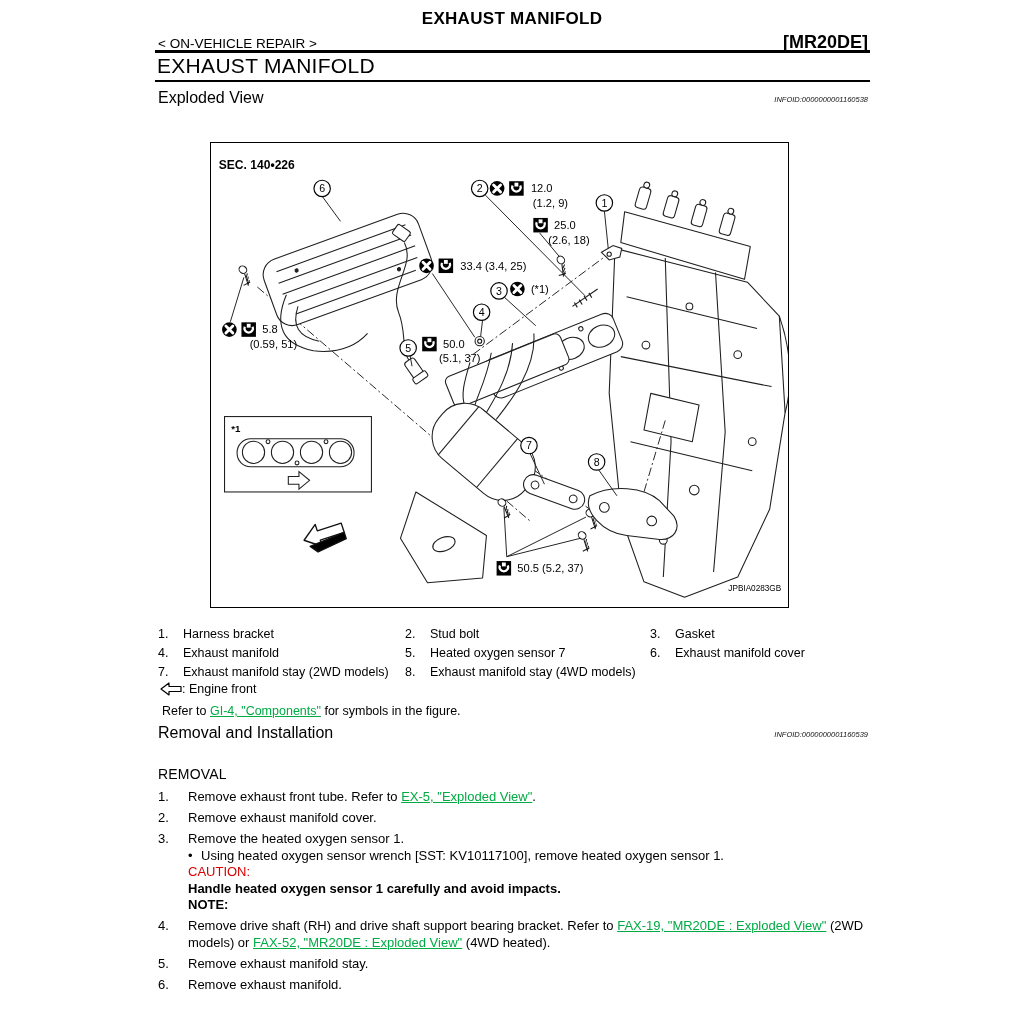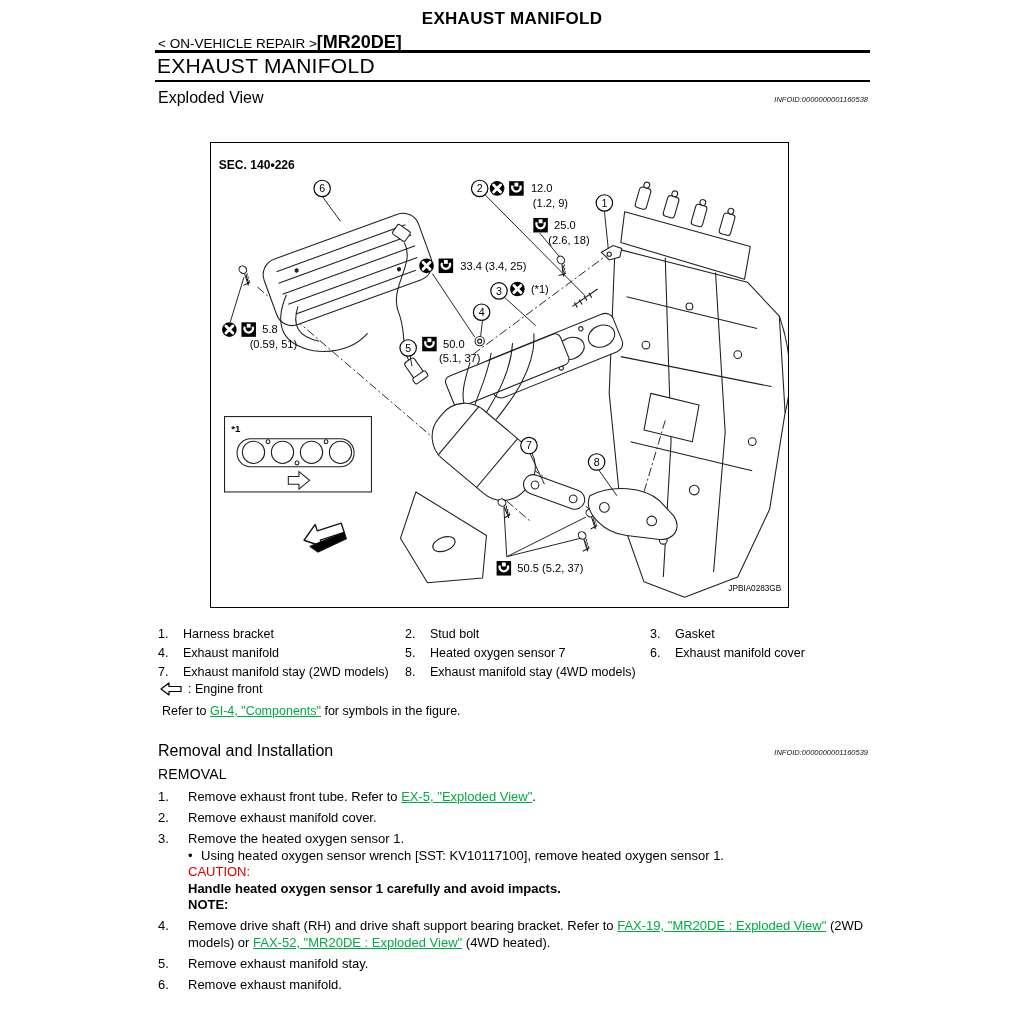--- a/index.html
+++ b/index.html
@@ -2,46 +2,46 @@
 <html style="--link: #00ab44; --caution: #d60000;"><head>
 <meta charset="utf-8">
 <style>
   html,body{margin:0;padding:0;background:#fff;}
   .page{position:relative;width:1024px;height:1024px;background:#fff;overflow:hidden;
         font-family:"Liberation Sans",sans-serif;color:#000;}
 
   .running-title{position:absolute;top:9px;left:0;width:100%;text-align:center;
                  font-size:17px;font-weight:bold;letter-spacing:.3px;}
   .subhead-row{position:absolute;top:32px;left:158px;width:710px;display:flex;
-               justify-content:flex-start;align-items:baseline;}
+               justify-content:space-between;align-items:baseline;}
   .breadcrumb{font-size:13.5px;}
   .model-code{font-size:18px;font-weight:bold;}
   .rule-thick{position:absolute;top:50px;left:155px;width:715px;height:2.5px;background:#000;}
   .rule-thin{position:absolute;top:80px;left:155px;width:715px;height:1.5px;background:#000;}
   .page-title{position:absolute;top:54px;left:157px;margin:0;font-size:21px;font-weight:500;letter-spacing:.3px;}
 
   .section-row{position:absolute;left:158px;width:710px;display:flex;
                justify-content:space-between;align-items:flex-end;}
   .section-row h2{margin:0;font-size:16px;font-weight:500;}
   .infoid{font-size:7.5px;font-style:italic;color:#111;padding-bottom:3px;}
 
   #exploded-row{top:89px;}
-  #removal-row{top:742px;}
+  #removal-row{top:724px;}
 
   .figure{position:absolute;top:142px;left:210px;width:579px;height:466px;
           border:1.6px solid #000;box-sizing:border-box;}
   .figure svg{display:block;width:100%;height:100%;}
 
   .legend{position:absolute;top:625px;left:158px;width:712px;
           display:grid;grid-template-columns:247px 245px 1fr;font-size:12.5px;}
   .legend-item{display:flex;line-height:18.8px;}
   .lnum{width:25px;flex:0 0 25px;}
 
   .engine-front-row{position:absolute;top:682px;left:160px;display:flex;
-                    align-items:flex-end;gap:6px;font-size:12.5px;}
+                    align-items:flex-end;font-size:12.5px;}
   .refer-note{position:absolute;top:704px;left:162px;font-size:12.5px;}
 
   .removal-sub{position:absolute;top:766px;left:158px;font-size:14px;letter-spacing:.2px;}
 
   #steps{position:absolute;top:789px;left:158px;width:712px;}
   .step{display:grid;grid-template-columns:30px 1fr;font-size:13px;line-height:16.5px;margin-bottom:4.5px;}
   .step-num{}
   .step-body{}
   .link{color:var(--link,#00ab44);text-decoration:underline;cursor:pointer;}
   .caution-label{color:var(--caution,#d60000);font-weight:normal;}

